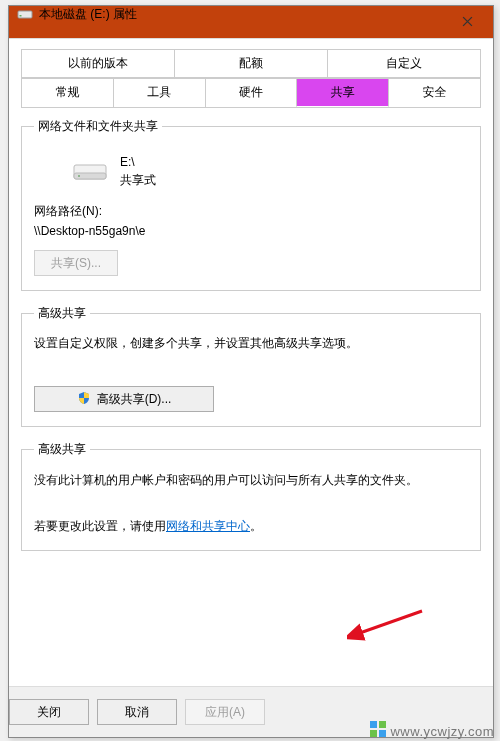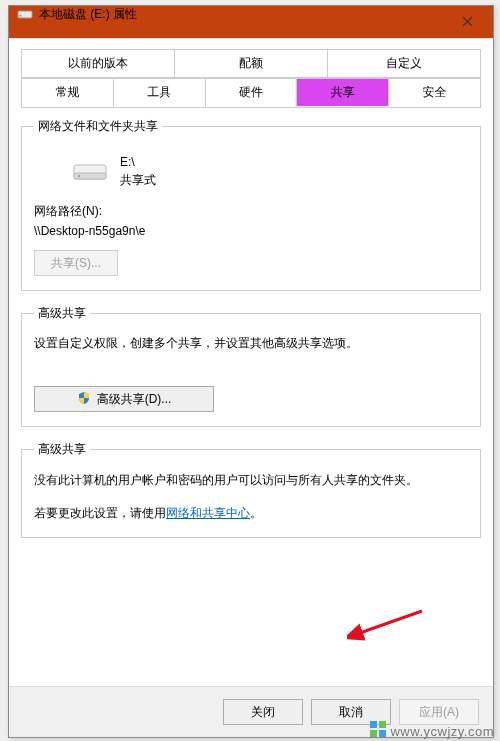--- a/index.html
+++ b/index.html
@@ -25,21 +25,21 @@
   .drive-text{display:flex;flex-direction:column;line-height:1.5}
   .path-label{margin-top:14px}
   .path-value{margin-top:4px}
   .btn{display:inline-flex;align-items:center;justify-content:center;padding:12px 16px;background:#efefef;border:1px solid #adadad;font-size:12px;cursor:default;min-width:70px;height:24px;box-sizing:border-box}
   .btn.disabled{color:#9e9e9e;background:#f4f4f4;border-color:#d0d0d0}
   .btn.shield{gap:6px;min-width:180px;margin-top:17px}
   .adv-text{margin-bottom:16px;line-height:1.6}
   .pwd-text{line-height:1.7}
   .pwd-text a{color:#0066cc;text-decoration:underline}
   .arrow{position:absolute;left:338px;top:600px;pointer-events:none}
-  .bottom-bar{position:absolute;left:0;right:0;bottom:0;height:50px;border-top:1px solid #ddd;background:#f0f0f0;display:flex;align-items:center;justify-content:flex-end;gap:8px;padding-right:14px}
+  .bottom-bar{position:absolute;left:0;right:0;bottom:0;height:50px;border-top:1px solid #ddd;background:#f0f0f0;display:flex;align-items:center;gap:8px;padding-right:14px}
   .bottom-bar .btn{min-width:80px}
   .watermark{position:absolute;right:6px;bottom:2px;display:flex;align-items:center;gap:4px;font-size:14px;color:#3d94ff;font-weight:bold;letter-spacing:.5px;z-index:50}
   .wm-logo{width:20px;height:20px}
   .wm-sub{font-size:13px;color:#777;margin-left:-2px;font-weight:normal;align-self:flex-end;margin-bottom:0}
 </style>
 </head>
 <body>
 
 <div class="window">
   <div class="titlebar">
@@ -107,21 +107,21 @@
               <path d="M7 7 H2 V7 C2 10 4.5 12.5 7 13 Z" fill="#ffd23e"></path>
             </svg>
         </span>
         <span>高级共享(D)...</span>
       </span>
     </fieldset>
 
     <fieldset>
       <legend>高级共享</legend>
       <div class="pwd-text">没有此计算机的用户帐户和密码的用户可以访问与所有人共享的文件夹。</div>
-      <div class="pwd-text" style="margin-top:12px">
+      <div class="pwd-text" style="margin-top:25px">
         <span>若要更改此设置，请使用</span><a href="#">网络和共享中心</a><span>。</span>
       </div>
     </fieldset>
 
   </div>
 
   <svg class="arrow" width="80" height="40">
     <defs>
         <marker id="ah" markerWidth="8" markerHeight="8" refX="2" refY="3" orient="auto">
           <path d="M0,0 L0,6 L7,3 Z" fill="#e01020"></path>

